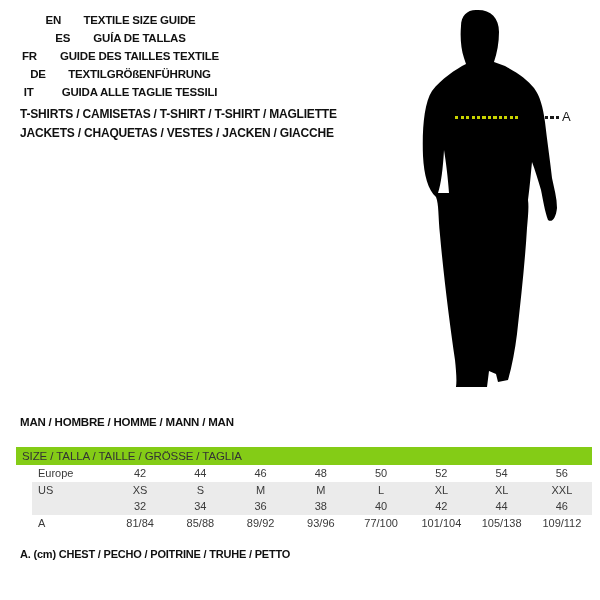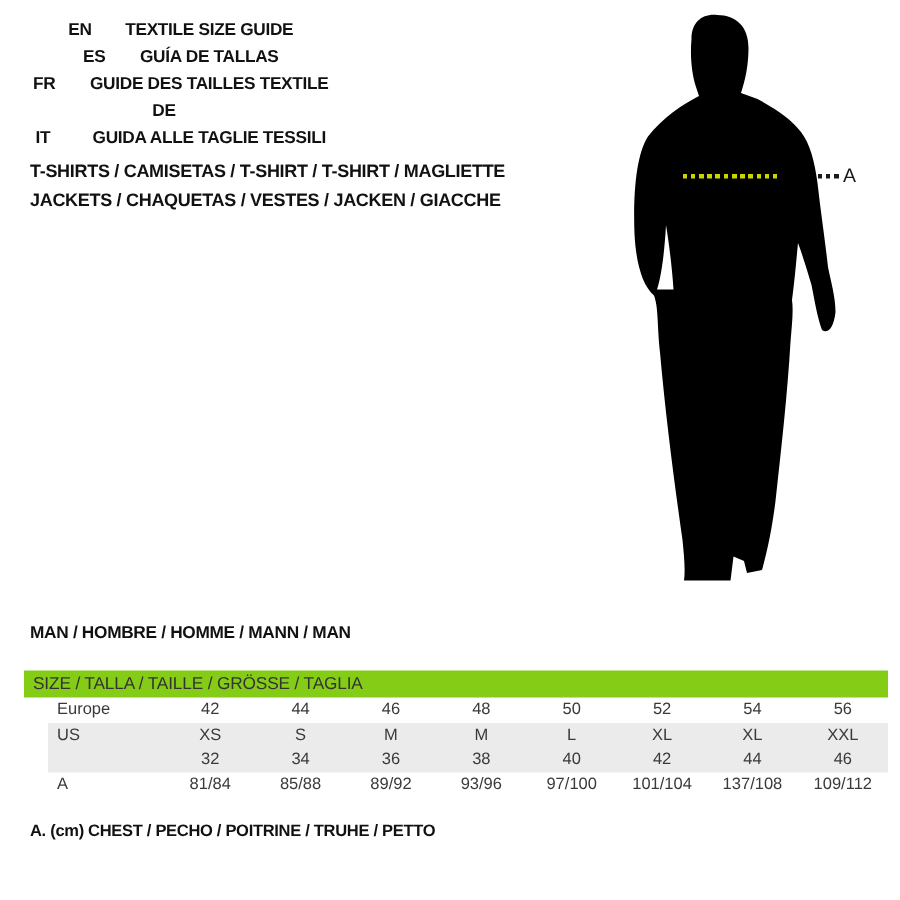--- a/index.html
+++ b/index.html
@@ -53,20 +53,21 @@
   <div class="lang-row">
     <span class="lang-code">ES</span>
     <span class="lang-text">GUÍA DE TALLAS</span>
   </div>
   <div class="lang-row">
     <span class="lang-code">FR</span>
     <span class="lang-text">GUIDE DES TAILLES TEXTILE</span>
   </div>
   <div class="lang-row">
     <span class="lang-code">DE</span>
+    <span class="lang-text">TEXTILGRÖßENFÜHRUNG</span>
   </div>
   <div class="lang-row">
     <span class="lang-code">IT</span>
     <span class="lang-text">GUIDA ALLE TAGLIE TESSILI</span>
   </div>
 </div>
 
 <div class="categories">
   <div class="category-line">T-SHIRTS / CAMISETAS / T-SHIRT / T-SHIRT / MAGLIETTE</div>
   <div class="category-line">JACKETS / CHAQUETAS / VESTES / JACKEN / GIACCHE</div>
@@ -152,20 +153,20 @@
     <span class="size-cell">44</span>
     <span class="size-cell">46</span>
   </div>
 
   <div class="size-row">
     <span class="size-row-label">A</span>
     <span class="size-cell">81/84</span>
     <span class="size-cell">85/88</span>
     <span class="size-cell">89/92</span>
     <span class="size-cell">93/96</span>
-    <span class="size-cell">97/100</span>
+    <span class="size-cell">77/100</span>
     <span class="size-cell">101/104</span>
-    <span class="size-cell">137/108</span>
+    <span class="size-cell">105/138</span>
     <span class="size-cell">109/112</span>
   </div>
 </div>
 
 <div class="footnote">A. (cm) CHEST / PECHO / POITRINE / TRUHE / PETTO</div>
 
 </body></html>

